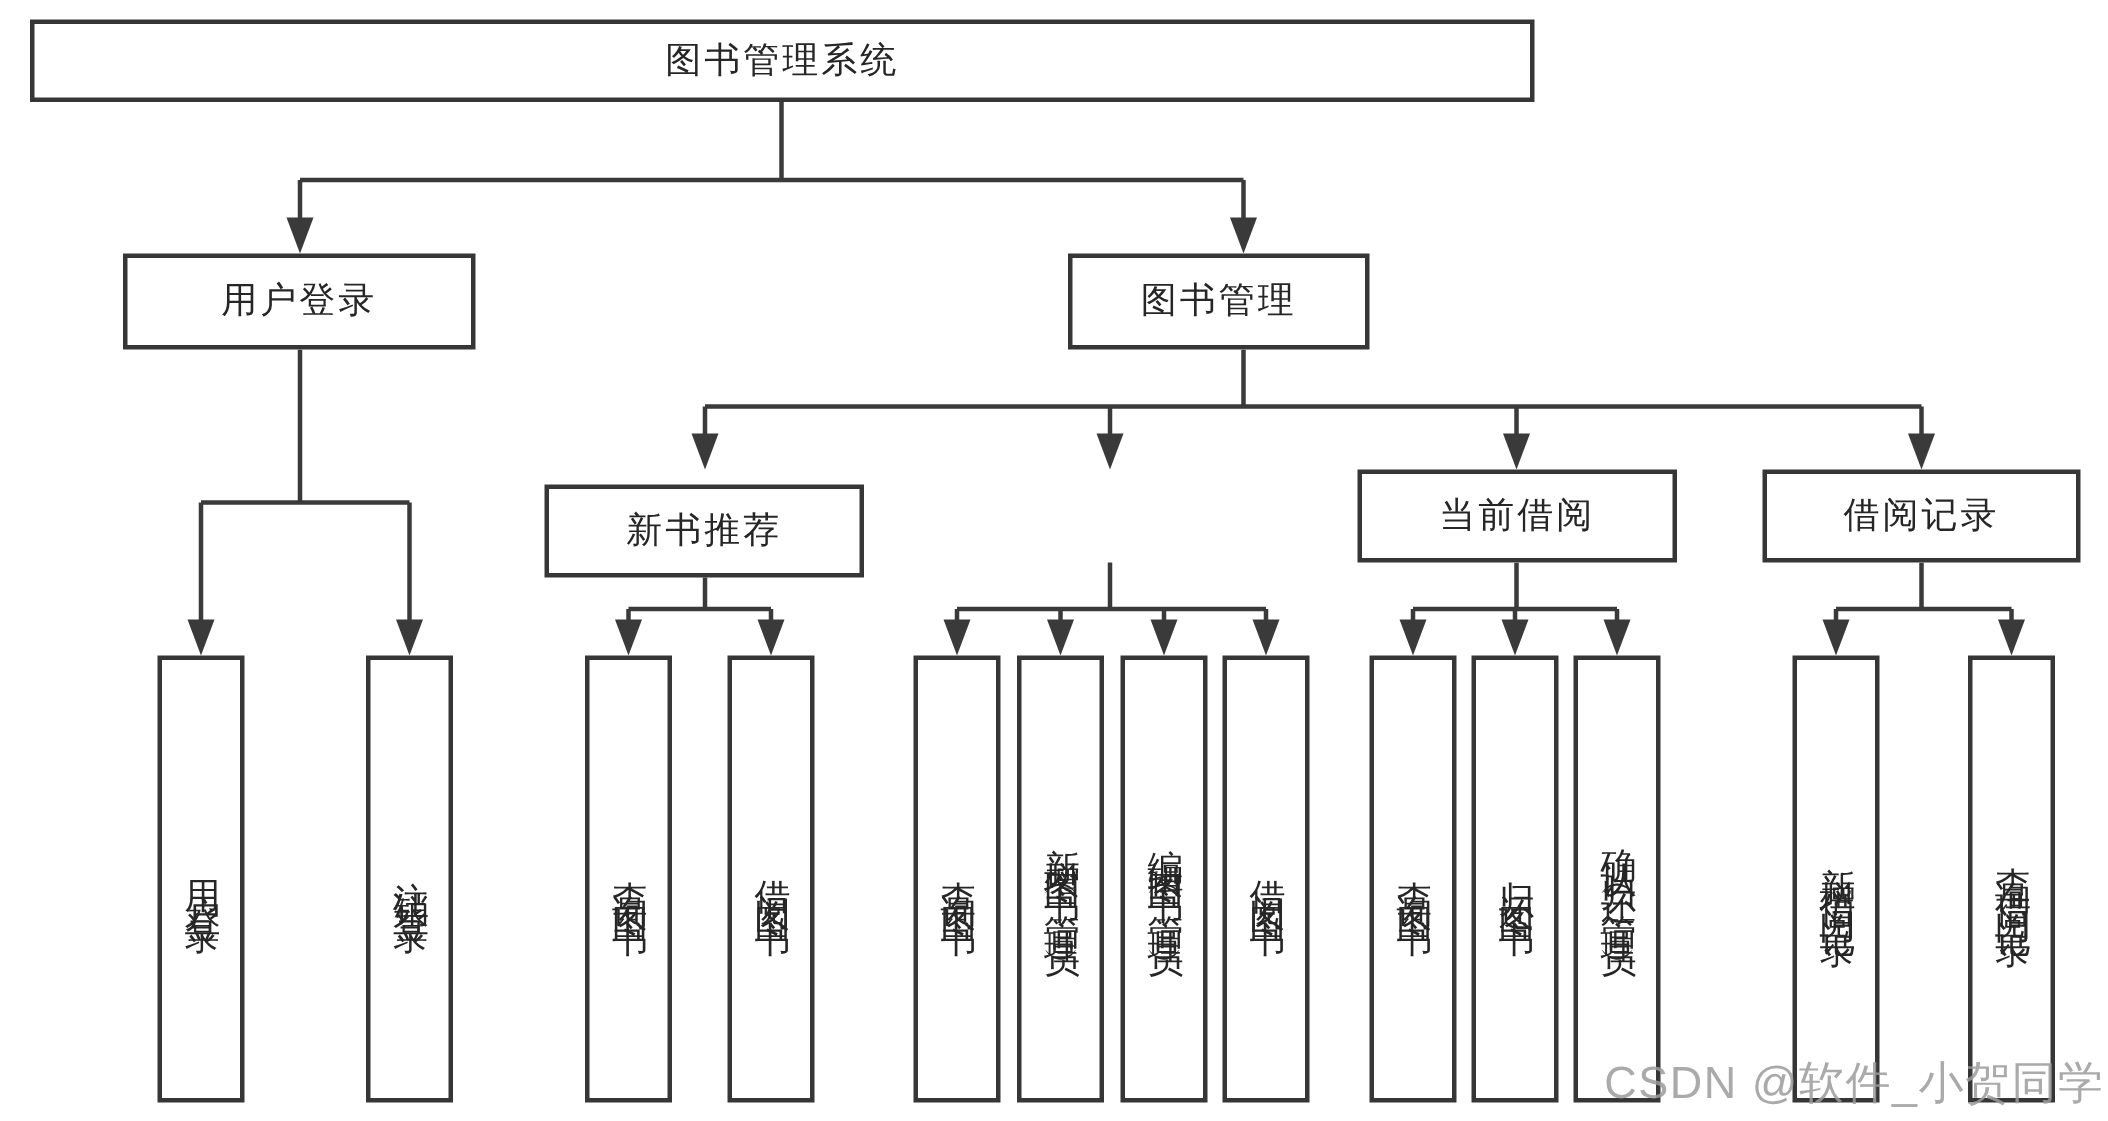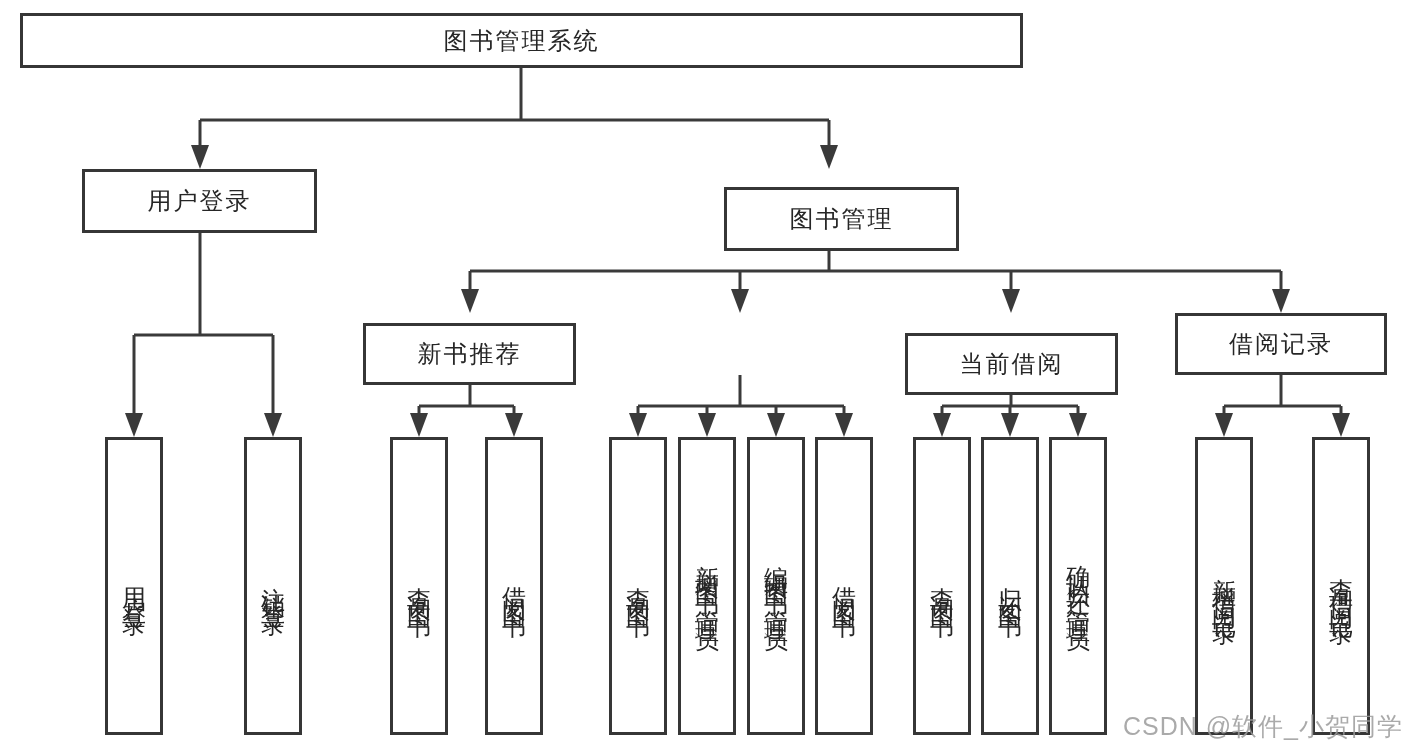--- a/index.html
+++ b/index.html
@@ -29,21 +29,21 @@
     text-orientation:mixed;
     font-size:24px;
     letter-spacing:9px;
     overflow:hidden;
   }
   .watermark{
     position:absolute;
     right:2px;
     bottom:4px;
     z-index:3;
-    font-size:25px;
+    font-size:30px;
     color:#9c9c9c;
     opacity:0.85;
     letter-spacing:1px;
     white-space:nowrap;
   }
 </style>
 </head>
 <body>
 
 <div id="stage">
@@ -124,24 +124,24 @@
       <polygon points="1001,413 1019,413 1010,437"></polygon>
       <polygon points="1069,413 1087,413 1078,437"></polygon>
       <polygon points="1215,413 1233,413 1224,437"></polygon>
       <polygon points="1332,413 1350,413 1341,437"></polygon>
     </g>
   </svg>
 
   <div class="box hbox" style="left:20px;top:13px;width:1003px;height:55px;">图书管理系统</div>
 
   <div class="box hbox" style="left:82px;top:169px;width:235px;height:64px;">用户登录</div>
-  <div class="box hbox" style="left:712px;top:187px;width:235px;height:64px;margin-left:12px;">图书管理</div>
+  <div class="box hbox" style="left:712px;top:169px;width:201px;height:64px;">图书管理</div>
 
   <div class="box hbox" style="left:363px;top:323px;width:213px;height:62px;">新书推荐</div>
-  <div class="box hbox" style="left:905px;top:313px;width:213px;height:62px;margin-top:20px;">当前借阅</div>
+  <div class="box hbox" style="left:905px;top:313px;width:213px;height:62px;">当前借阅</div>
   <div class="box hbox" style="left:1175px;top:313px;width:212px;height:62px;">借阅记录</div>
 
   <div class="box vbox" style="left:105px;top:437px;width:58px;height:298px;">用户登录</div>
   <div class="box vbox" style="left:244px;top:437px;width:58px;height:298px;">注销登录</div>
 
   <div class="box vbox" style="left:390px;top:437px;width:58px;height:298px;">查询图书</div>
   <div class="box vbox" style="left:485px;top:437px;width:58px;height:298px;">借阅图书</div>
 
   <div class="box vbox" style="left:609px;top:437px;width:58px;height:298px;">查询图书</div>
   <div class="box vbox" style="left:678px;top:437px;width:58px;height:298px;">新增图书（管理员）</div>

